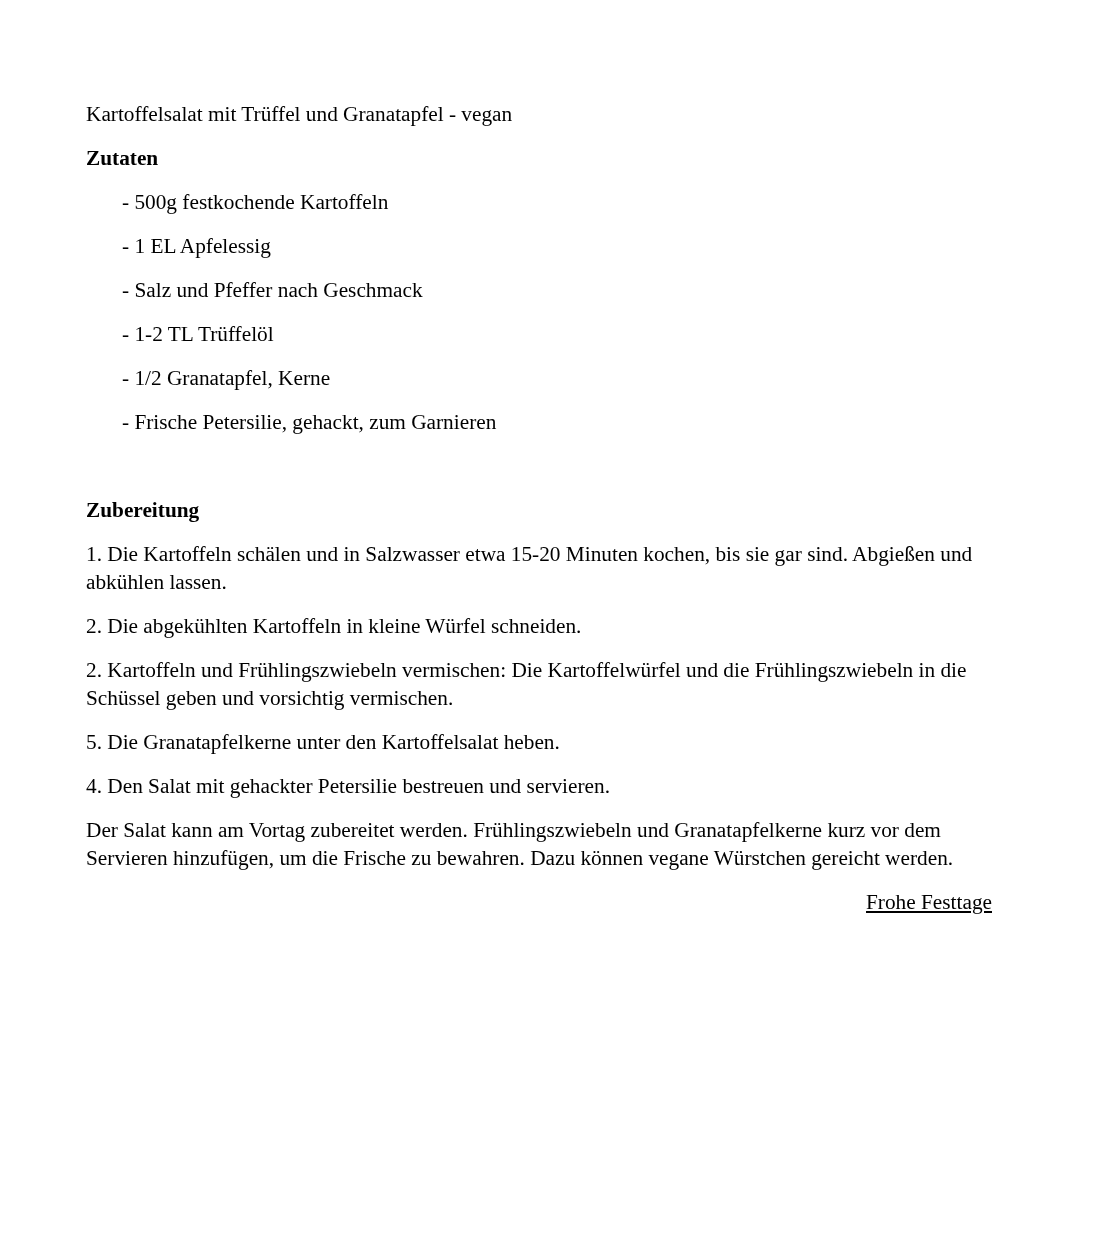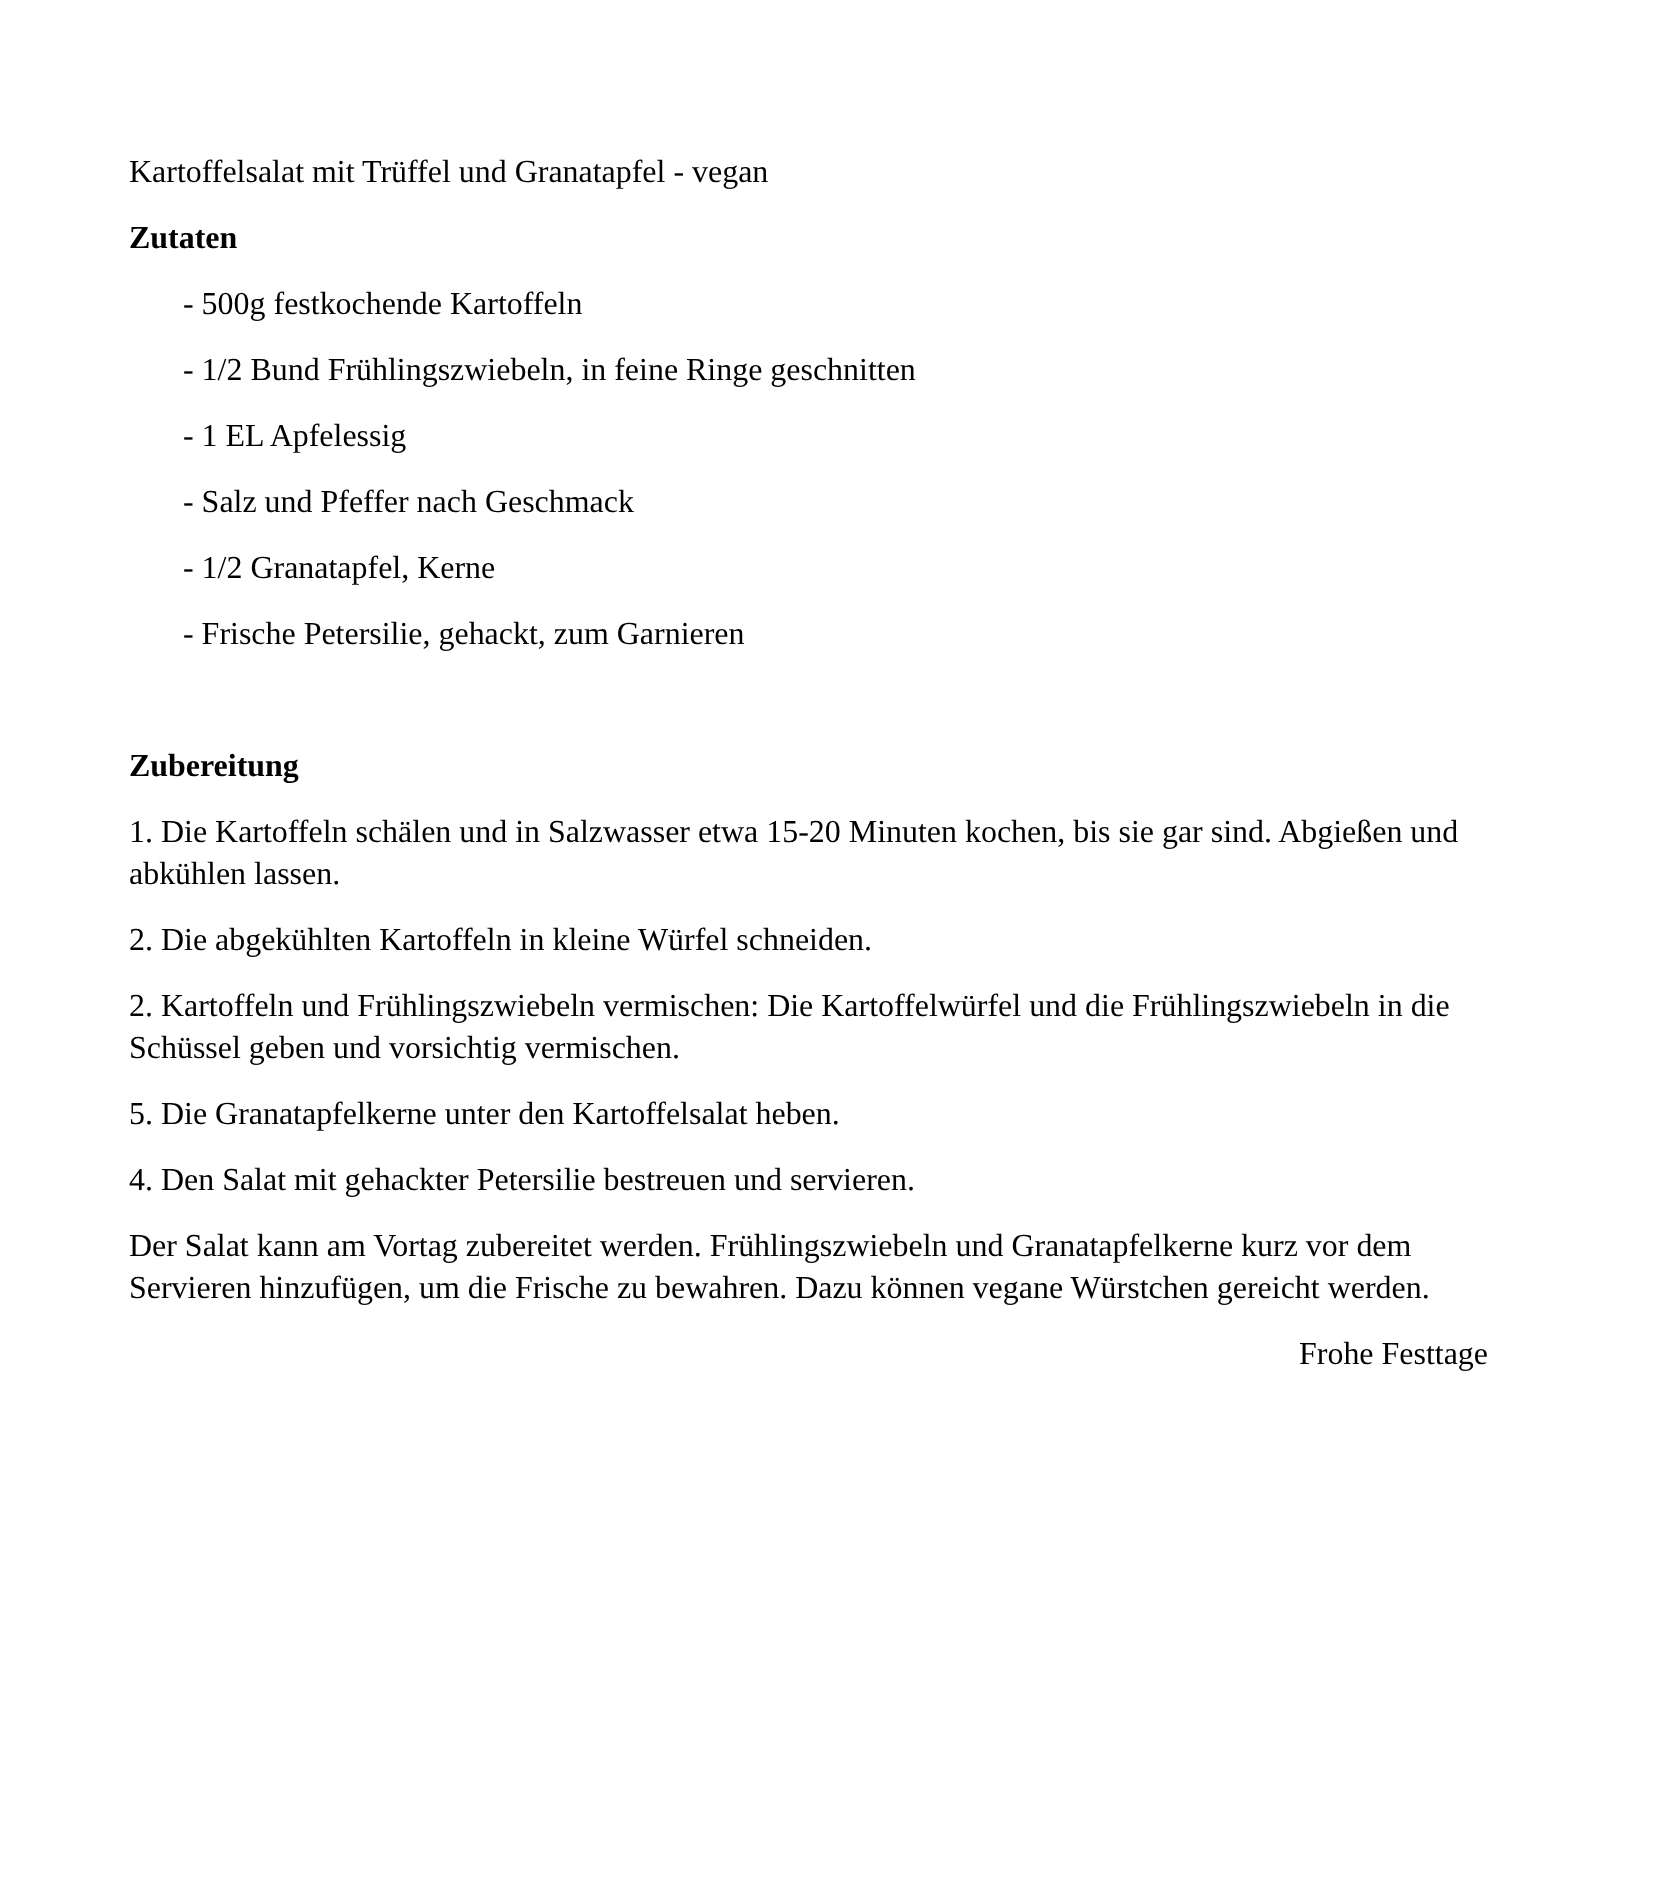--- a/index.html
+++ b/index.html
@@ -9,34 +9,34 @@
       font-size: 21.3px; color: #000000;
     }
     .page { position: absolute; left: 86px; top: 100px; width: 906px; }
     p { margin: 0; line-height: 28px; }
     .title { margin-bottom: 16px; }
     .heading { font-weight: bold; margin-bottom: 16px; }
     .ing { padding-left: 36px; margin-bottom: 16px; }
     .spacer { height: 44px; }
     .step { margin-bottom: 16px; }
     .note { margin-bottom: 16px; }
-    .closing { text-align: right; }
+    .closing { text-align: right; text-decoration: underline; }
   </style>
 </head>
 <body>
 
 <div class="page">
   <p class="title">Kartoffelsalat mit Trüffel und Granatapfel - vegan</p>
 
   <p class="heading">Zutaten</p>
   <div>
     <p class="ing">- 500g festkochende Kartoffeln</p>
-    <p class="ing">- 1/2 Bund Frühlingszwiebeln, in feine Ringe geschnitten</p>
     <p class="ing">- 1 EL Apfelessig</p>
     <p class="ing">- Salz und Pfeffer nach Geschmack</p>
+    <p class="ing">- 1-2 TL Trüffelöl</p>
     <p class="ing">- 1/2 Granatapfel, Kerne</p>
     <p class="ing">- Frische Petersilie, gehackt, zum Garnieren</p>
   </div>
 
   <div class="spacer"></div>
 
   <p class="heading">Zubereitung</p>
   <div>
     <p class="step">1. Die Kartoffeln schälen und in Salzwasser etwa 15-20 Minuten kochen, bis sie gar sind. Abgießen und abkühlen lassen.</p>
     <p class="step">2. Die abgekühlten Kartoffeln in kleine Würfel schneiden.</p>

